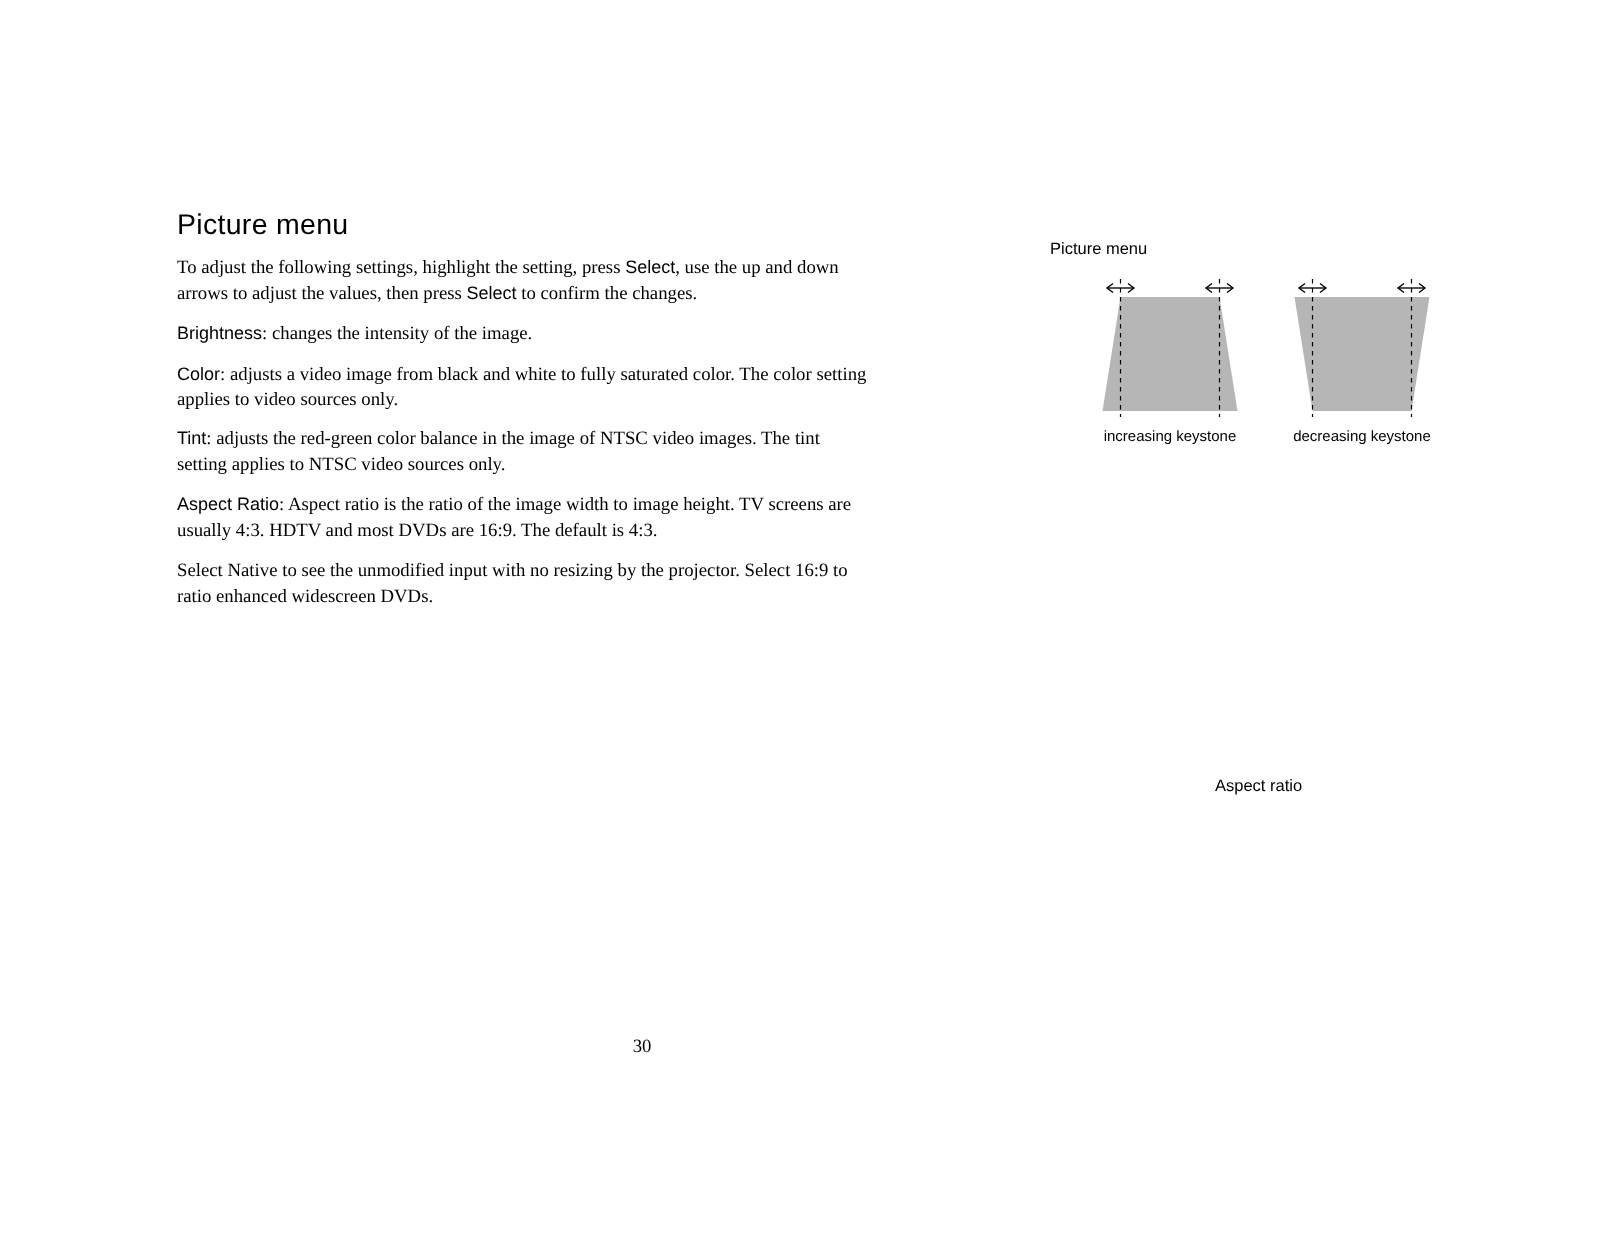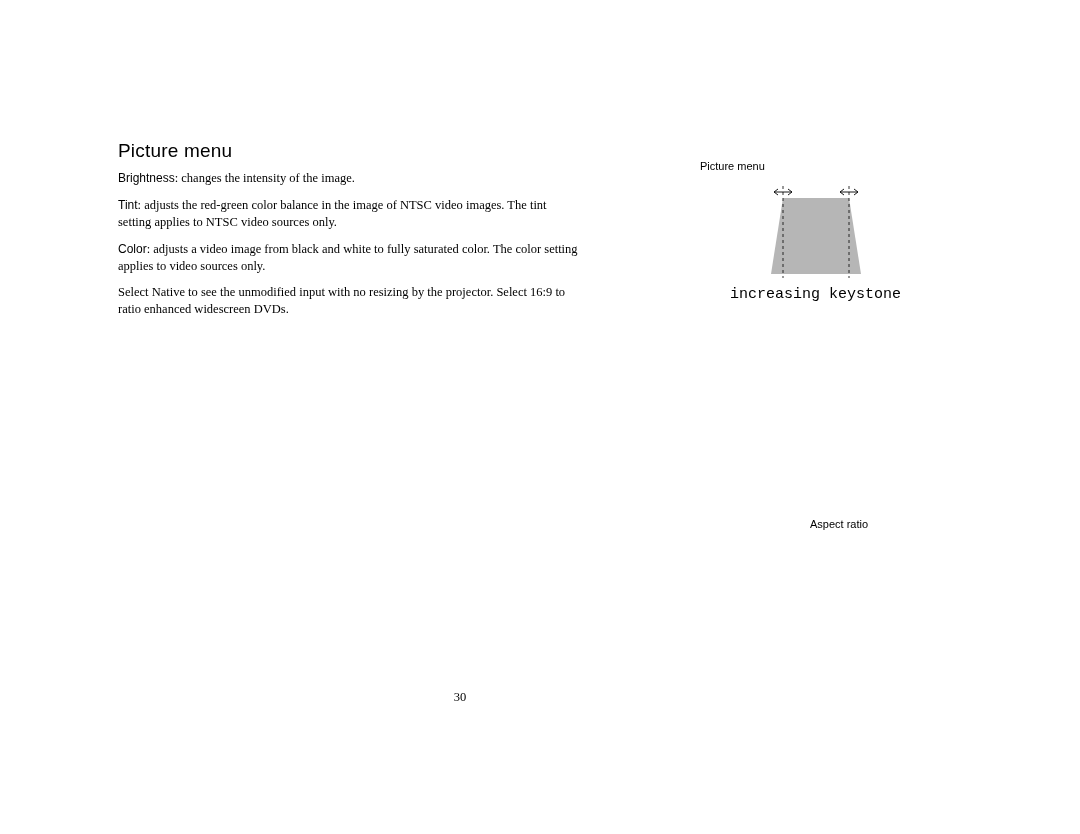--- a/index.html
+++ b/index.html
@@ -58,67 +58,72 @@
   }
   .keystone {
     display: flex;
     flex-direction: column;
     align-items: center;
   }
   .keystone svg {
     display: block;
   }
   .caption {
-    font-family: Liberation Mono, monospace;
-    font-size: 15px;
+    font-family: Liberation Sans, sans-serif;
+    font-size: 10px;
     margin-top: 8px;
     text-align: center;
     width: 100%;
   }
   .aspect-label {
     position: absolute;
     left: 810px;
     top: 518px;
     font-family: Arial, Helvetica, sans-serif;
     font-size: 11px;
   }
   .page-num {
     position: absolute;
     left: 0;
     width: 856px;
     top: 690px;
     text-align: center;
     font-size: 12.5px;
-    margin-left: 32px;
   }
 </style>
 </head>
 <body>
 
 <div class="page">
 
   <div class="left-col">
 
     <h2 class="heading">Picture menu</h2>
 
+    <p class="para">
+      <span>To adjust the following settings, highlight the setting, press </span><span class="bold">Select</span><span>, use the up and down arrows to adjust the values, then press </span><span class="bold">Select</span><span> to confirm the changes.</span>
+    </p>
 
 
 
     <p class="para">
       <span class="bold">Brightness</span><span>: changes the intensity of the image.</span>
     </p>
 
     <p class="para">
+      <span class="bold">Color</span><span>: adjusts a video image from black and white to fully saturated color. The color setting applies to video sources only.</span>
+    </p>
+
+    <p class="para">
       <span class="bold">Tint</span><span>: adjusts the red-green color balance in the image of NTSC video images. The tint setting applies to NTSC video sources only.</span>
     </p>
 
     <p class="para">
-      <span class="bold">Color</span><span>: adjusts a video image from black and white to fully saturated color. The color setting applies to video sources only.</span>
+      <span class="bold">Aspect Ratio</span><span>: Aspect ratio is the ratio of the image width to image height. TV screens are usually 4:3. HDTV and most DVDs are 16:9. The default is 4:3.</span>
     </p>
-
 
     <p class="para">Select Native to see the unmodified input with no resizing by the projector. Select 16:9 to ratio enhanced widescreen DVDs.</p>
 
 
   </div>
 
   <div class="right-col">
 
     <div class="fig-label fig-title">Picture menu</div>
 
@@ -136,20 +141,38 @@
           </g>
           <g stroke="#000" stroke-width="0.9" fill="none">
             <line x1="74" y1="6" x2="92" y2="6"></line>
             <polyline points="78,3 74,6 78,9"></polyline>
             <polyline points="88,3 92,6 88,9"></polyline>
           </g>
         </svg>
         <div class="caption">increasing keystone</div>
       </div>
 
+      <div class="keystone">
+        <svg width="100" height="92">
+          <polygon points="5,12 95,12 83,88 17,88" fill="#b6b6b6"></polygon>
+          <line x1="17" y1="0" x2="17" y2="92" stroke="#000" stroke-width="0.8" stroke-dasharray="3,3"></line>
+          <line x1="83" y1="0" x2="83" y2="92" stroke="#000" stroke-width="0.8" stroke-dasharray="3,3"></line>
+          <g stroke="#000" stroke-width="0.9" fill="none">
+            <line x1="8" y1="6" x2="26" y2="6"></line>
+            <polyline points="12,3 8,6 12,9"></polyline>
+            <polyline points="22,3 26,6 22,9"></polyline>
+          </g>
+          <g stroke="#000" stroke-width="0.9" fill="none">
+            <line x1="74" y1="6" x2="92" y2="6"></line>
+            <polyline points="78,3 74,6 78,9"></polyline>
+            <polyline points="88,3 92,6 88,9"></polyline>
+          </g>
+        </svg>
+        <div class="caption">decreasing keystone</div>
+      </div>
 
     </div>
 
   </div>
 
   <div class="aspect-label">Aspect ratio</div>
 
   <div class="page-num">30</div>
 
 </div>

